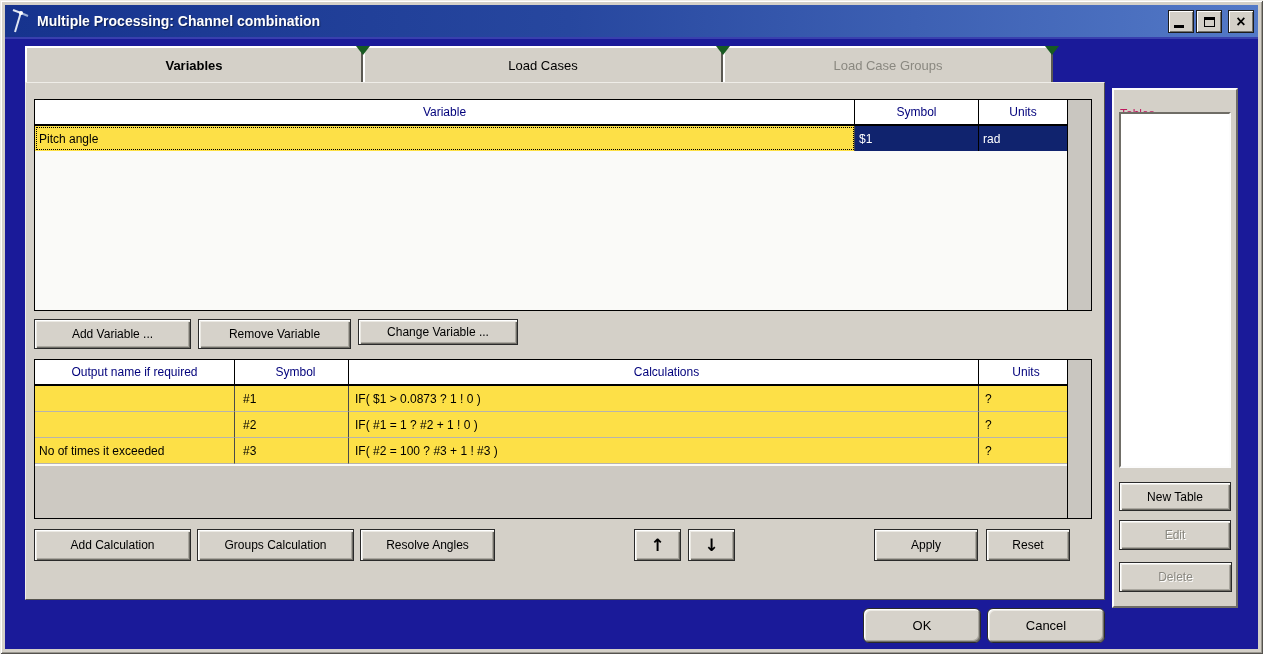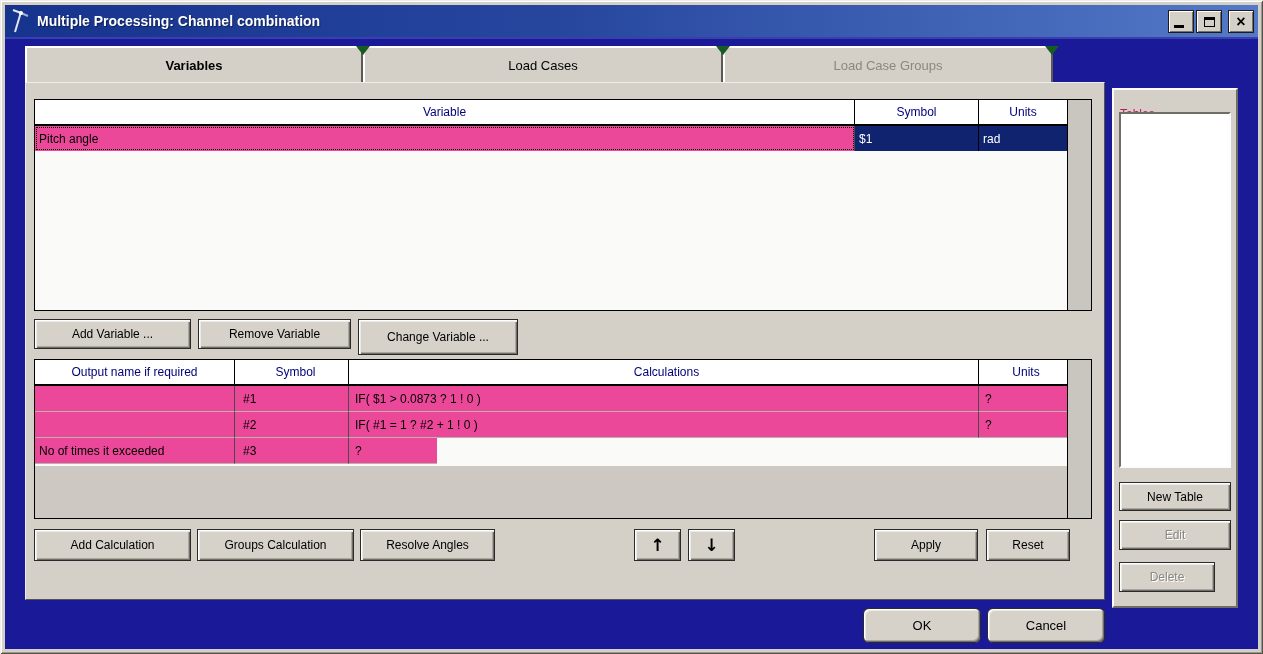--- a/index.html
+++ b/index.html
@@ -88,21 +88,21 @@
   .hrow { display:flex; height:26px; border-bottom:2px solid #000; }
   .hcell {
     background:#ffffff; color:#00007B; font-size:12px;
     display:flex; align-items:center; justify-content:center;
     border-right:1px solid #000; height:100%;
   }
   .row { display:flex; height:25px; }
   .cell {
     font-size:12px; color:#000; display:flex; align-items:center;
     padding-left:4px; border-right:1px solid #4a4a4a; height:100%;
-    overflow:hidden; white-space:nowrap; background:#ec4899;
+    overflow:hidden; white-space:nowrap; background:#fde047;
   }
   
   .c1a { width:820px; } .c1b { width:124px; } .c1c { width:88px; border-right:none; }
   .row-selected .cell.sel { background:#10236E; color:#ffffff; }
   .cell.focus-cell { outline:1px dotted #000; outline-offset:-2px; }
   .grid1 .row { height:25px; }
   
   .c2a { width:200px; } .c2b { width:114px; padding-left:8px; } .c2c { width:630px; padding-left:6px; } .c2d { width:88px; padding-left:6px; border-right:none; }
   .grid2 .row { height:26px; }
   .grid2 .row .cell { border-bottom:1px solid #b7b4ad; }
@@ -184,21 +184,21 @@
         </div>
         <div class="row row-selected">
           <div class="cell c1a focus-cell">Pitch angle</div>
           <div class="cell c1b sel" style="border-right:1px solid #000;">$1</div>
           <div class="cell c1c sel">rad</div>
         </div>
       </div>
 
       <button class="btn" style="left:8px; top:236px; width:157px; height:30px;">Add Variable ...</button>
       <button class="btn" style="left:172px; top:236px; width:153px; height:30px;">Remove Variable</button>
-      <button class="btn" style="left:332px; top:236px; width:160px; height:36px;">Change Variable ...</button>
+      <button class="btn" style="left:332px; top:236px; width:160px; height:26px;">Change Variable ...</button>
 
       <div class="grid grid2">
         <div class="void"></div>
         <div class="g-filler"></div>
         <div class="hrow">
           <div class="hcell c2a">Output name if required</div>
           <div class="hcell c2b">Symbol</div>
           <div class="hcell c2c">Calculations</div>
           <div class="hcell c2d">Units</div>
         </div>
@@ -210,20 +210,21 @@
         </div>
         <div class="row">
           <div class="cell c2a"></div>
           <div class="cell c2b">#2</div>
           <div class="cell c2c">IF( #1 = 1 ? #2 + 1 ! 0 )</div>
           <div class="cell c2d">?</div>
         </div>
         <div class="row">
           <div class="cell c2a">No of times it exceeded</div>
           <div class="cell c2b">#3</div>
+          <div class="cell c2c">IF( #2 = 100 ? #3 + 1 ! #3 )</div>
           <div class="cell c2d">?</div>
         </div>
       </div>
 
       <button class="btn" style="left:8px; top:446px; width:157px; height:32px;">Add Calculation</button>
       <button class="btn" style="left:171px; top:446px; width:157px; height:32px;">Groups Calculation</button>
       <button class="btn" style="left:334px; top:446px; width:135px; height:32px;">Resolve Angles</button>
       <button class="btn arrow-btn" style="left:608px; top:446px; width:47px; height:32px;">
           <span>↑</span>
         </button>
@@ -232,20 +233,20 @@
         </button>
       <button class="btn" style="left:848px; top:446px; width:104px; height:32px;">Apply</button>
       <button class="btn" style="left:960px; top:446px; width:84px; height:32px;">Reset</button>
     </div>
 
     <div class="right-panel">
       <div class="panel-label">Tables</div>
       <div class="listbox"></div>
       <button class="btn" style="left:5px; top:392px; width:112px; height:29px;">New Table</button>
       <button class="btn disabled" style="left:5px; top:430px; width:112px; height:30px;">Edit</button>
-      <button class="btn disabled" style="left:5px; top:472px; width:96px; height:30px;">Delete</button>
+      <button class="btn disabled" style="left:5px; top:472px; width:113px; height:30px;">Delete</button>
     </div>
 
     <button class="btn footer-btn" style="left:858px; top:571px; width:118px; height:35px;">OK</button>
     <button class="btn footer-btn" style="left:982px; top:571px; width:118px; height:35px;">Cancel</button>
 
   </div>
 </div>
 
 </body></html>

